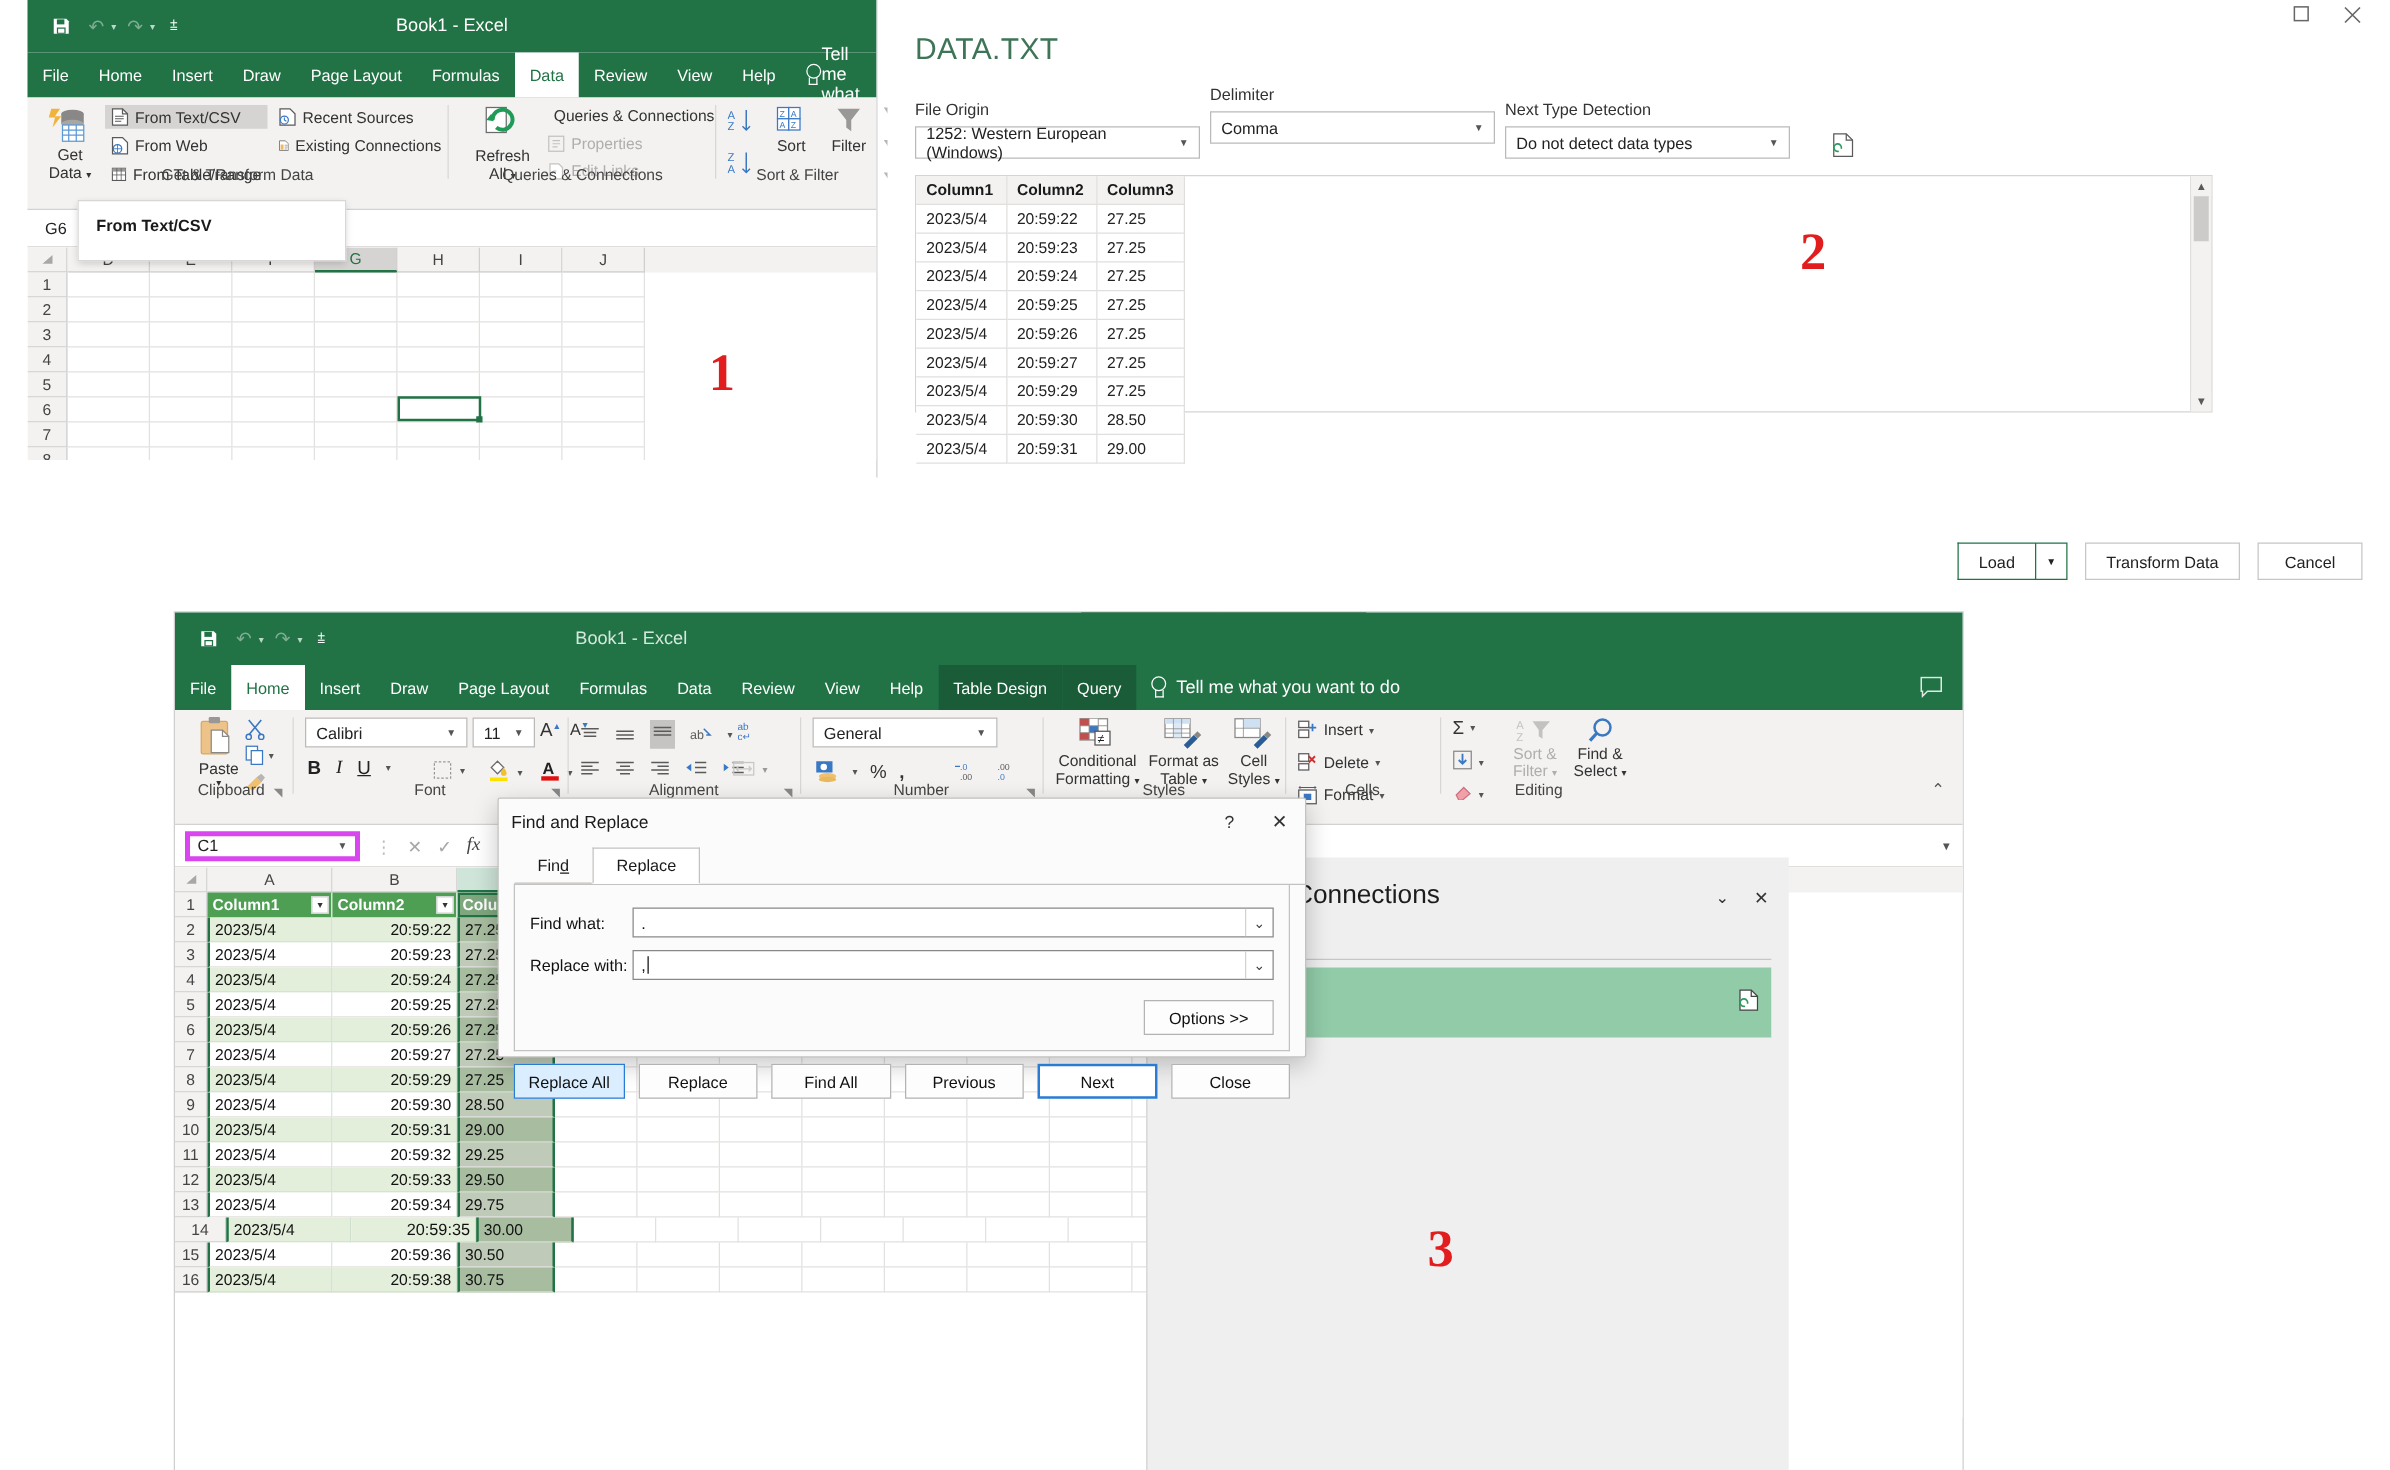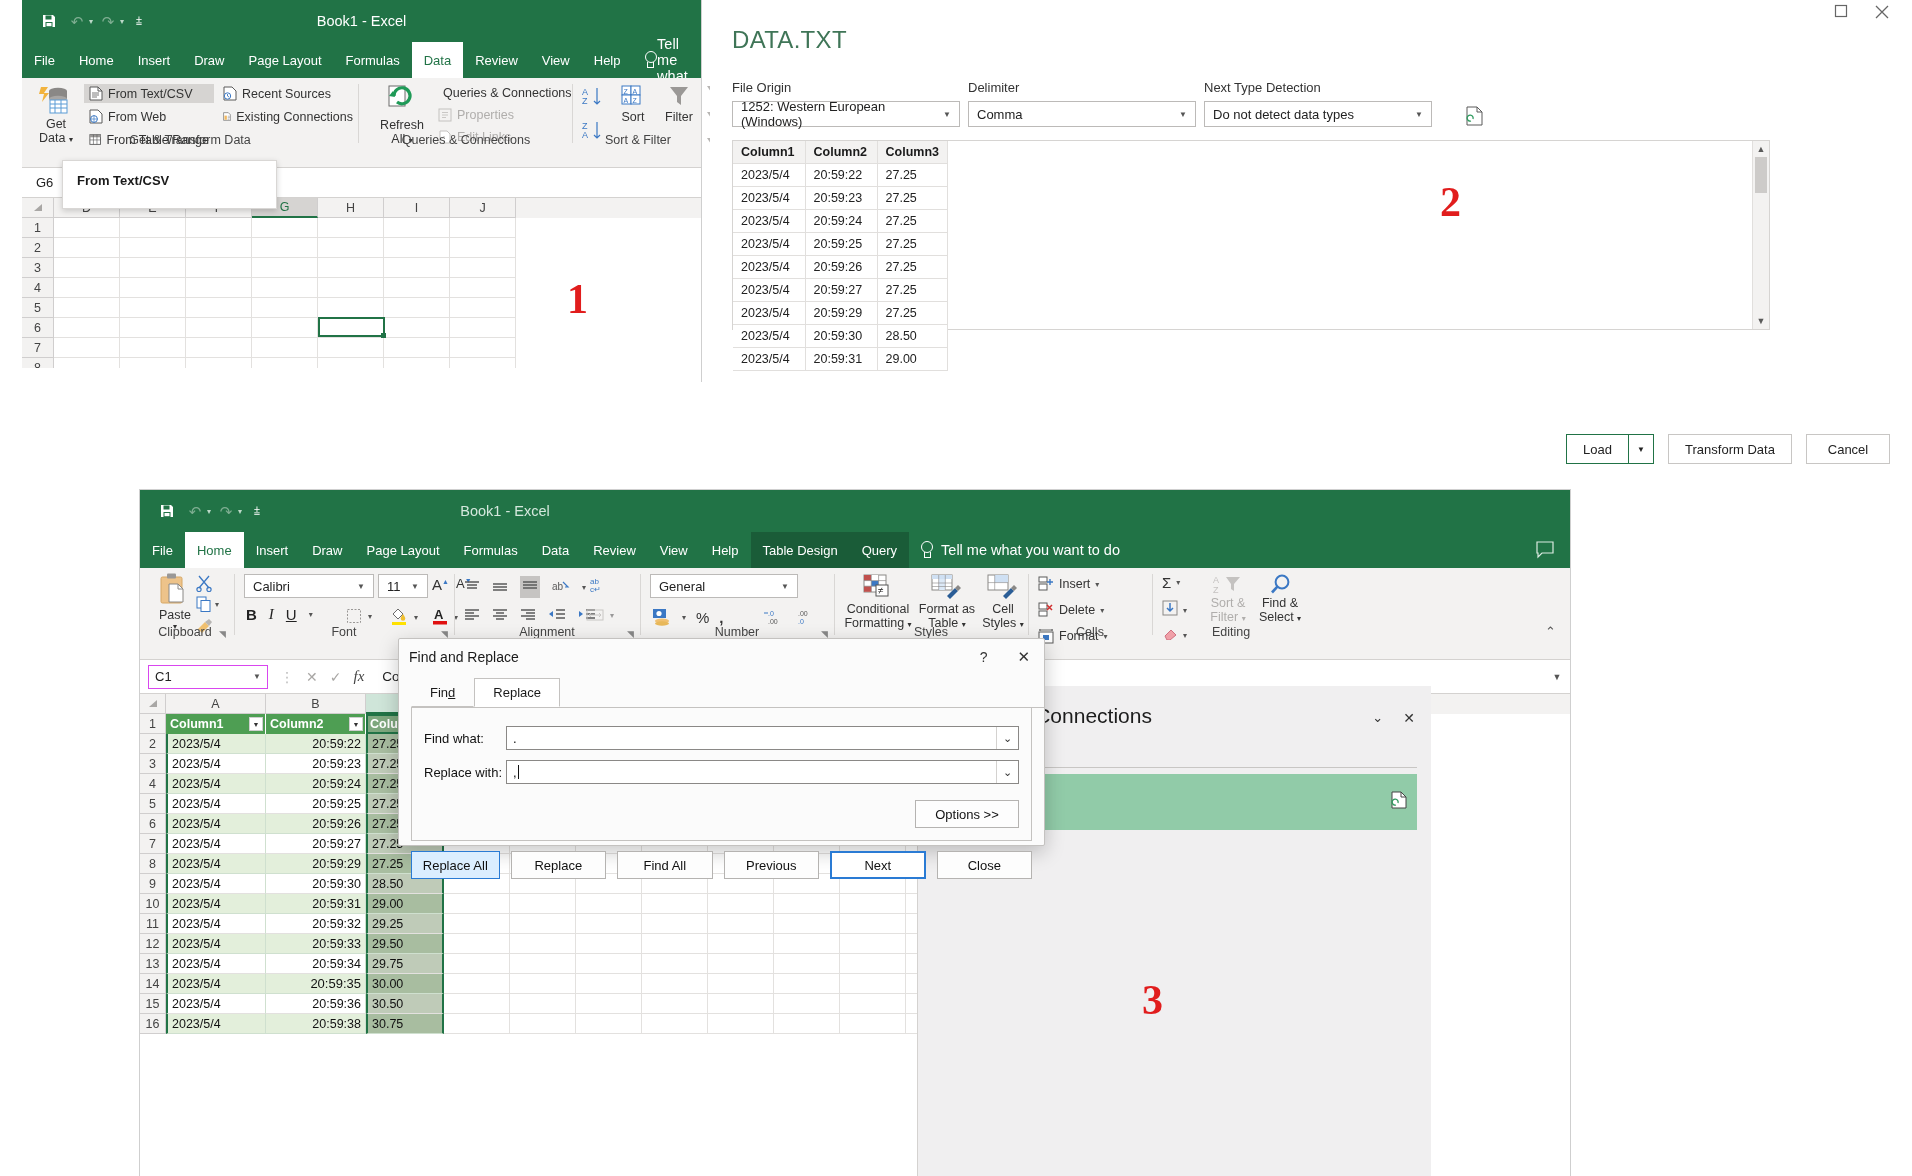--- a/index.html
+++ b/index.html
@@ -64,21 +64,21 @@
   }
   .grp-sep { position:absolute; top:6px; bottom:24px; width:1px; background:#d9d7d5; }
 
   .btn-big { display:flex; flex-direction:column; align-items:center; font-size:12.5px; color:#333; }
   .btn-sm { display:flex; align-items:center; gap:5px; font-size:12.5px; color:#333; white-space:nowrap; }
   .btn-sm.dim { color:#b0aeac; }
 
   
   .fbar { display:flex; align-items:center; height:34px; background:#fff; border-bottom:1px solid #d4d2d0; }
   .namebox {
-    width:120px; height:24px; margin-left:8px; border:1px solid #d946ef; background:#fff;
+    width:140px; height:24px; margin-left:8px; border:4px solid #d946ef; background:#fff;
     display:flex; align-items:center; padding:0 6px; font-size:13px; color:#222;
     justify-content:space-between;
   }
   .fbar-icons { display:flex; align-items:center; gap:12px; padding:0 12px; color:#a9a7a5; font-size:14px; }
   .fxtext { font-style:italic; font-family:"Liberation Serif", serif; color:#444; font-size:15px; }
   .finput { flex:1; font-size:13.5px; color:#222; padding-left:6px; }
 
   
   .grid { position:relative; background:#fff; overflow:hidden; }
   .colhdr { display:flex; height:20px; background:#f3f2f1; }
@@ -515,21 +515,21 @@
     <div class="dtitle" style="position:absolute; left:22px; top:26px;">DATA.TXT</div>
 
     <div style="position:absolute; left:22px; top:80px; width:228px;">
       <div class="lbl">File Origin</div>
       <div class="combo" style="margin-top:6px;">
         <span>1252: Western European (Windows)</span>
         <span class="ar">▼</span>
       </div>
     </div>
 
-    <div style="position:absolute; left:258px; top:80px; width:228px;">
+    <div style="position:absolute; left:258px; top:68px; width:228px;">
       <div class="lbl">Delimiter</div>
       <div class="combo" style="margin-top:6px;">
         <span>Comma</span>
         <span class="ar">▼</span>
       </div>
     </div>
 
     <div style="position:absolute; left:494px; top:80px; width:228px;">
       <div class="lbl">Next Type Detection</div>
       <div class="combo" style="margin-top:6px;">
@@ -1206,21 +1206,21 @@
             <div class="gcell" style="width: 66px; height: 20px;"></div>
             <div class="gcell" style="width: 66px; height: 20px;"></div>
             <div class="gcell" style="width: 66px; height: 20px;"></div>
             <div class="gcell" style="width: 66px; height: 20px;"></div>
             <div class="gcell" style="width: 66px; height: 20px;"></div>
             <div class="gcell" style="width: 66px; height: 20px;"></div>
             <div class="gcell" style="width: 66px; height: 20px;"></div>
             <div class="gcell" style="width: 66px; height: 20px;"></div>
           </div>
           <div class="rowline">
-            <div class="rowhdr" style="width: 26px; height: 20px;">14</div>
+            <div class="rowhdr" style="width: 41px; height: 20px;">14</div>
             <div style="width: 100px; height: 20px; font-size: 12.5px; color: rgb(17, 17, 17); display: flex; align-items: center; padding: 0px 4px; border-right: 1px solid rgb(207, 224, 207); border-bottom: 1px solid rgb(207, 224, 207); background: rgb(227, 239, 219); border-left: 2px solid rgb(33, 115, 70);">2023/5/4</div>
             <div style="width: 100px; height: 20px; font-size: 13px; color: rgb(17, 17, 17); display: flex; align-items: center; padding: 0px 4px; border-right: 1px solid rgb(207, 224, 207); border-bottom: 1px solid rgb(207, 224, 207); background: rgb(227, 239, 219); justify-content: flex-end;">20:59:35</div>
             <div style="width: 78px; height: 20px; font-size: 12.5px; color: rgb(17, 17, 17); display: flex; align-items: center; padding: 0px 4px; border-right: 2px solid rgb(33, 115, 70); border-bottom: 1px solid rgb(207, 224, 207); background: rgb(168, 189, 160); border-left: 2px solid rgb(33, 115, 70);">30.00</div>
             <div class="gcell" style="width: 66px; height: 20px;"></div>
             <div class="gcell" style="width: 66px; height: 20px;"></div>
             <div class="gcell" style="width: 66px; height: 20px;"></div>
             <div class="gcell" style="width: 66px; height: 20px;"></div>
             <div class="gcell" style="width: 66px; height: 20px;"></div>
             <div class="gcell" style="width: 66px; height: 20px;"></div>
             <div class="gcell" style="width: 66px; height: 20px;"></div>

